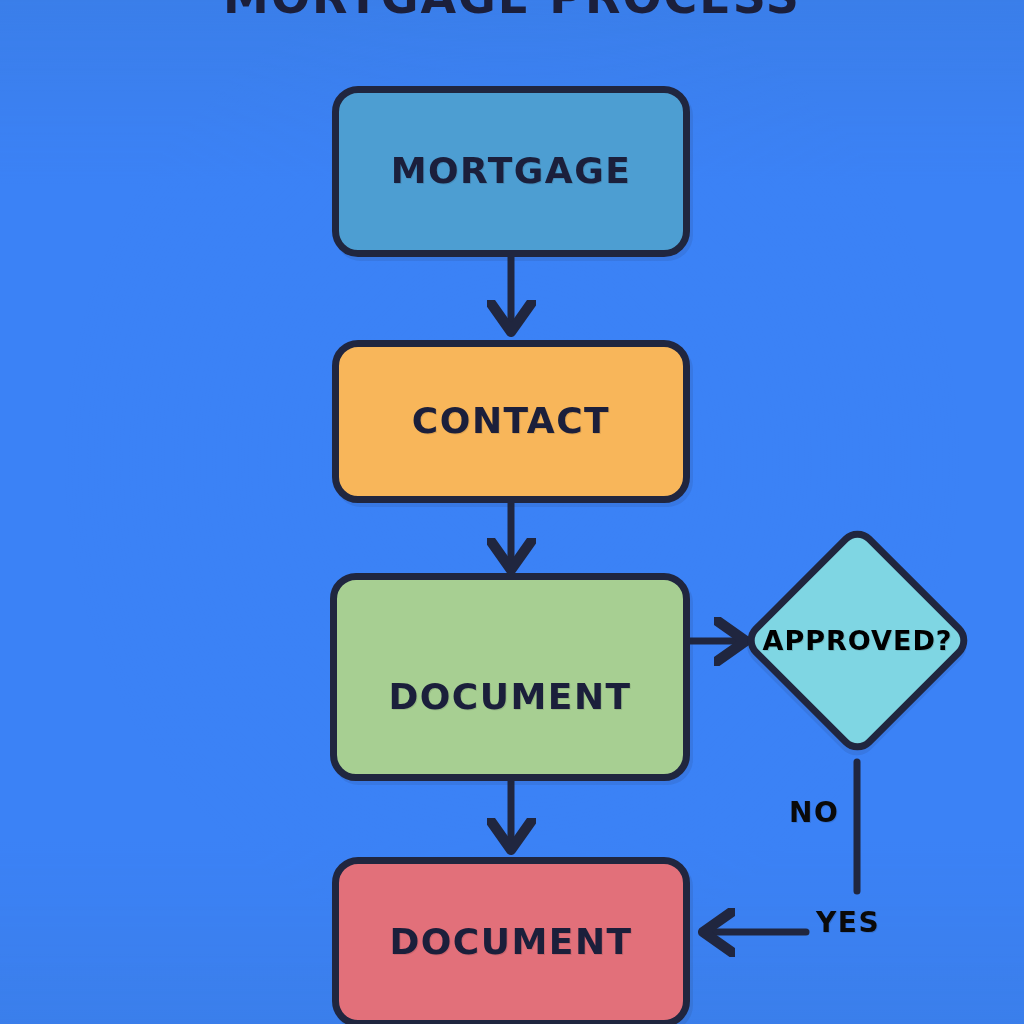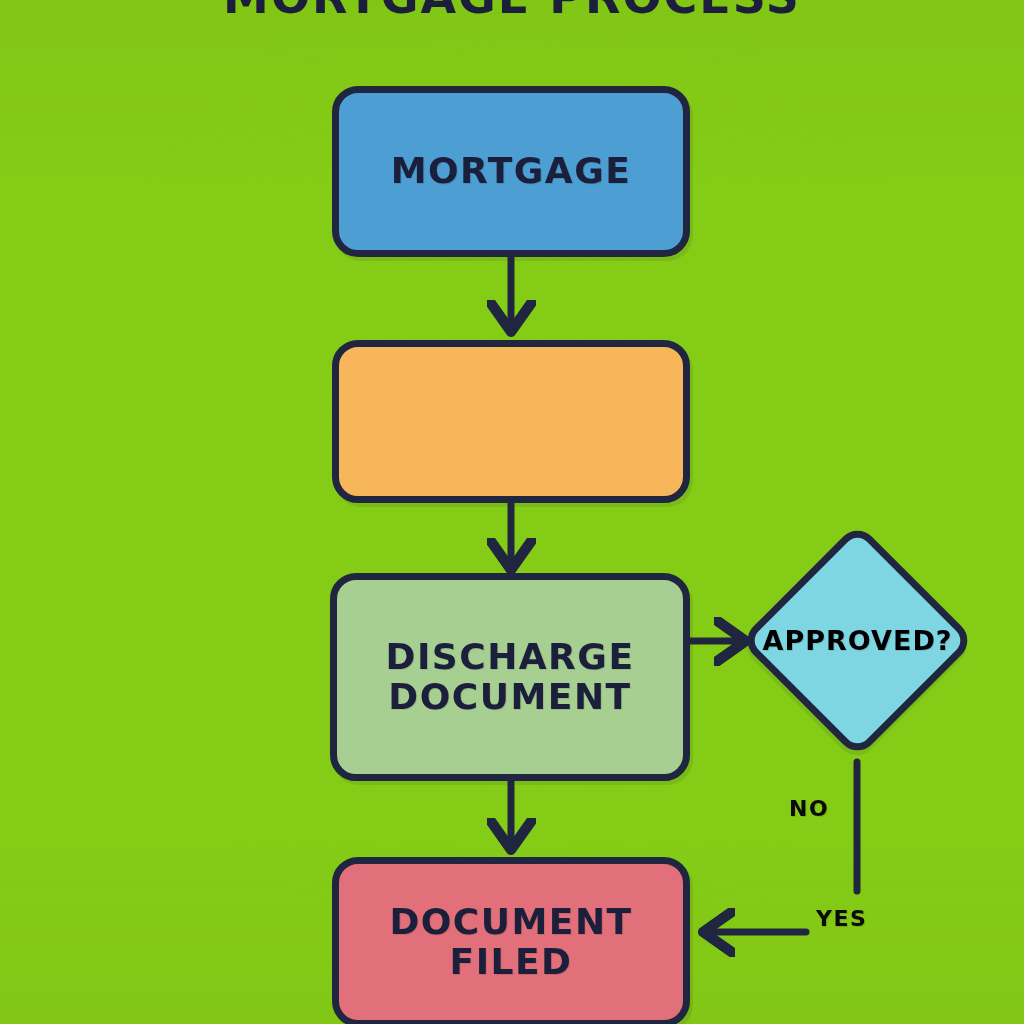--- a/index.html
+++ b/index.html
@@ -101,39 +101,39 @@
     color: #000000;
     text-shadow: 1px 1px 0 rgba(0,0,0,0.12);
     white-space: nowrap;
     text-align: right;
   }
 
   .edge-label {
     position: absolute;
     font-family: "DejaVu Sans", sans-serif;
     font-weight: 700;
-    font-size: 22px;
+    font-size: 28px;
     letter-spacing: 1.5px;
     color: #0a0a0a;
     text-shadow: 1px 1px 0 rgba(0,0,0,0.12);
   }
 
   svg.connectors {
     position: absolute;
     left: 0;
     top: 0;
     width: 1024px;
     height: 1024px;
     pointer-events: none;
   }
 </style>
 </head>
 <body>
 
-<div id="canvas" style="background: #84cc16;">
+<div id="canvas" style="background: #3b82f6;">
 
   <div id="paper-texture"></div>
 
   <div class="title">MORTGAGE PROCESS</div>
 
   <svg class="connectors" viewBox="0 0 1024 1024">
     <defs>
       <marker id="arrowhead" markerWidth="7" markerHeight="7" refX="3.2" refY="3.5" orient="auto" markerUnits="strokeWidth">
         <path d="M 0.2 0.4 L 4.6 3.5 L 0.2 6.6" fill="none" stroke="#20263f" stroke-width="1.5" stroke-linecap="round" stroke-linejoin="round"></path>
       </marker>
@@ -153,40 +153,39 @@
   </svg>
 
   <div class="node rect" id="node-paid-off" style="left: 332px; top: 86px; width: 358px; height: 171px; font-size: 36px; background: rgb(77, 158, 210);">
     <span class="label">
       <span>MORTGAGE</span><br>
     </span>
   </div>
 
   <div class="node rect" id="node-contact" style="left: 332px; top: 340px; width: 358px; height: 163px; font-size: 36px; background: rgb(248, 182, 90);">
     <span class="label">
-      <br>
+      <span>CONTACT</span><br>
     </span>
   </div>
 
   <div class="node rect" id="node-discharge" style="left: 330px; top: 573px; width: 360px; height: 208px; font-size: 36px; background: rgb(167, 207, 146);">
     <span class="label">
-      <span>DISCHARGE</span><br>
+      <br>
       <span>DOCUMENT</span><br>
     </span>
   </div>
 
   <div class="diamond-wrap" style="left:774px; top:557px; width:167px; height:167px;">
     <div class="diamond-shape" style="background: rgb(127, 214, 227);"></div>
     <div class="diamond-text">APPROVED?</div>
   </div>
 
   <div class="node rect" id="node-filed" style="left: 332px; top: 857px; width: 358px; height: 170px; font-size: 36px; background: rgb(226, 112, 122);">
     <span class="label">
       <span>DOCUMENT</span><br>
-      <span>FILED</span>
     </span>
   </div>
 
   <div class="edge-label" style="left:789px; top:796px;">NO</div>
 
   <div class="edge-label" style="left:816px; top:906px;text-align:right;">YES</div>
 
 </div>
 
 </body></html>

